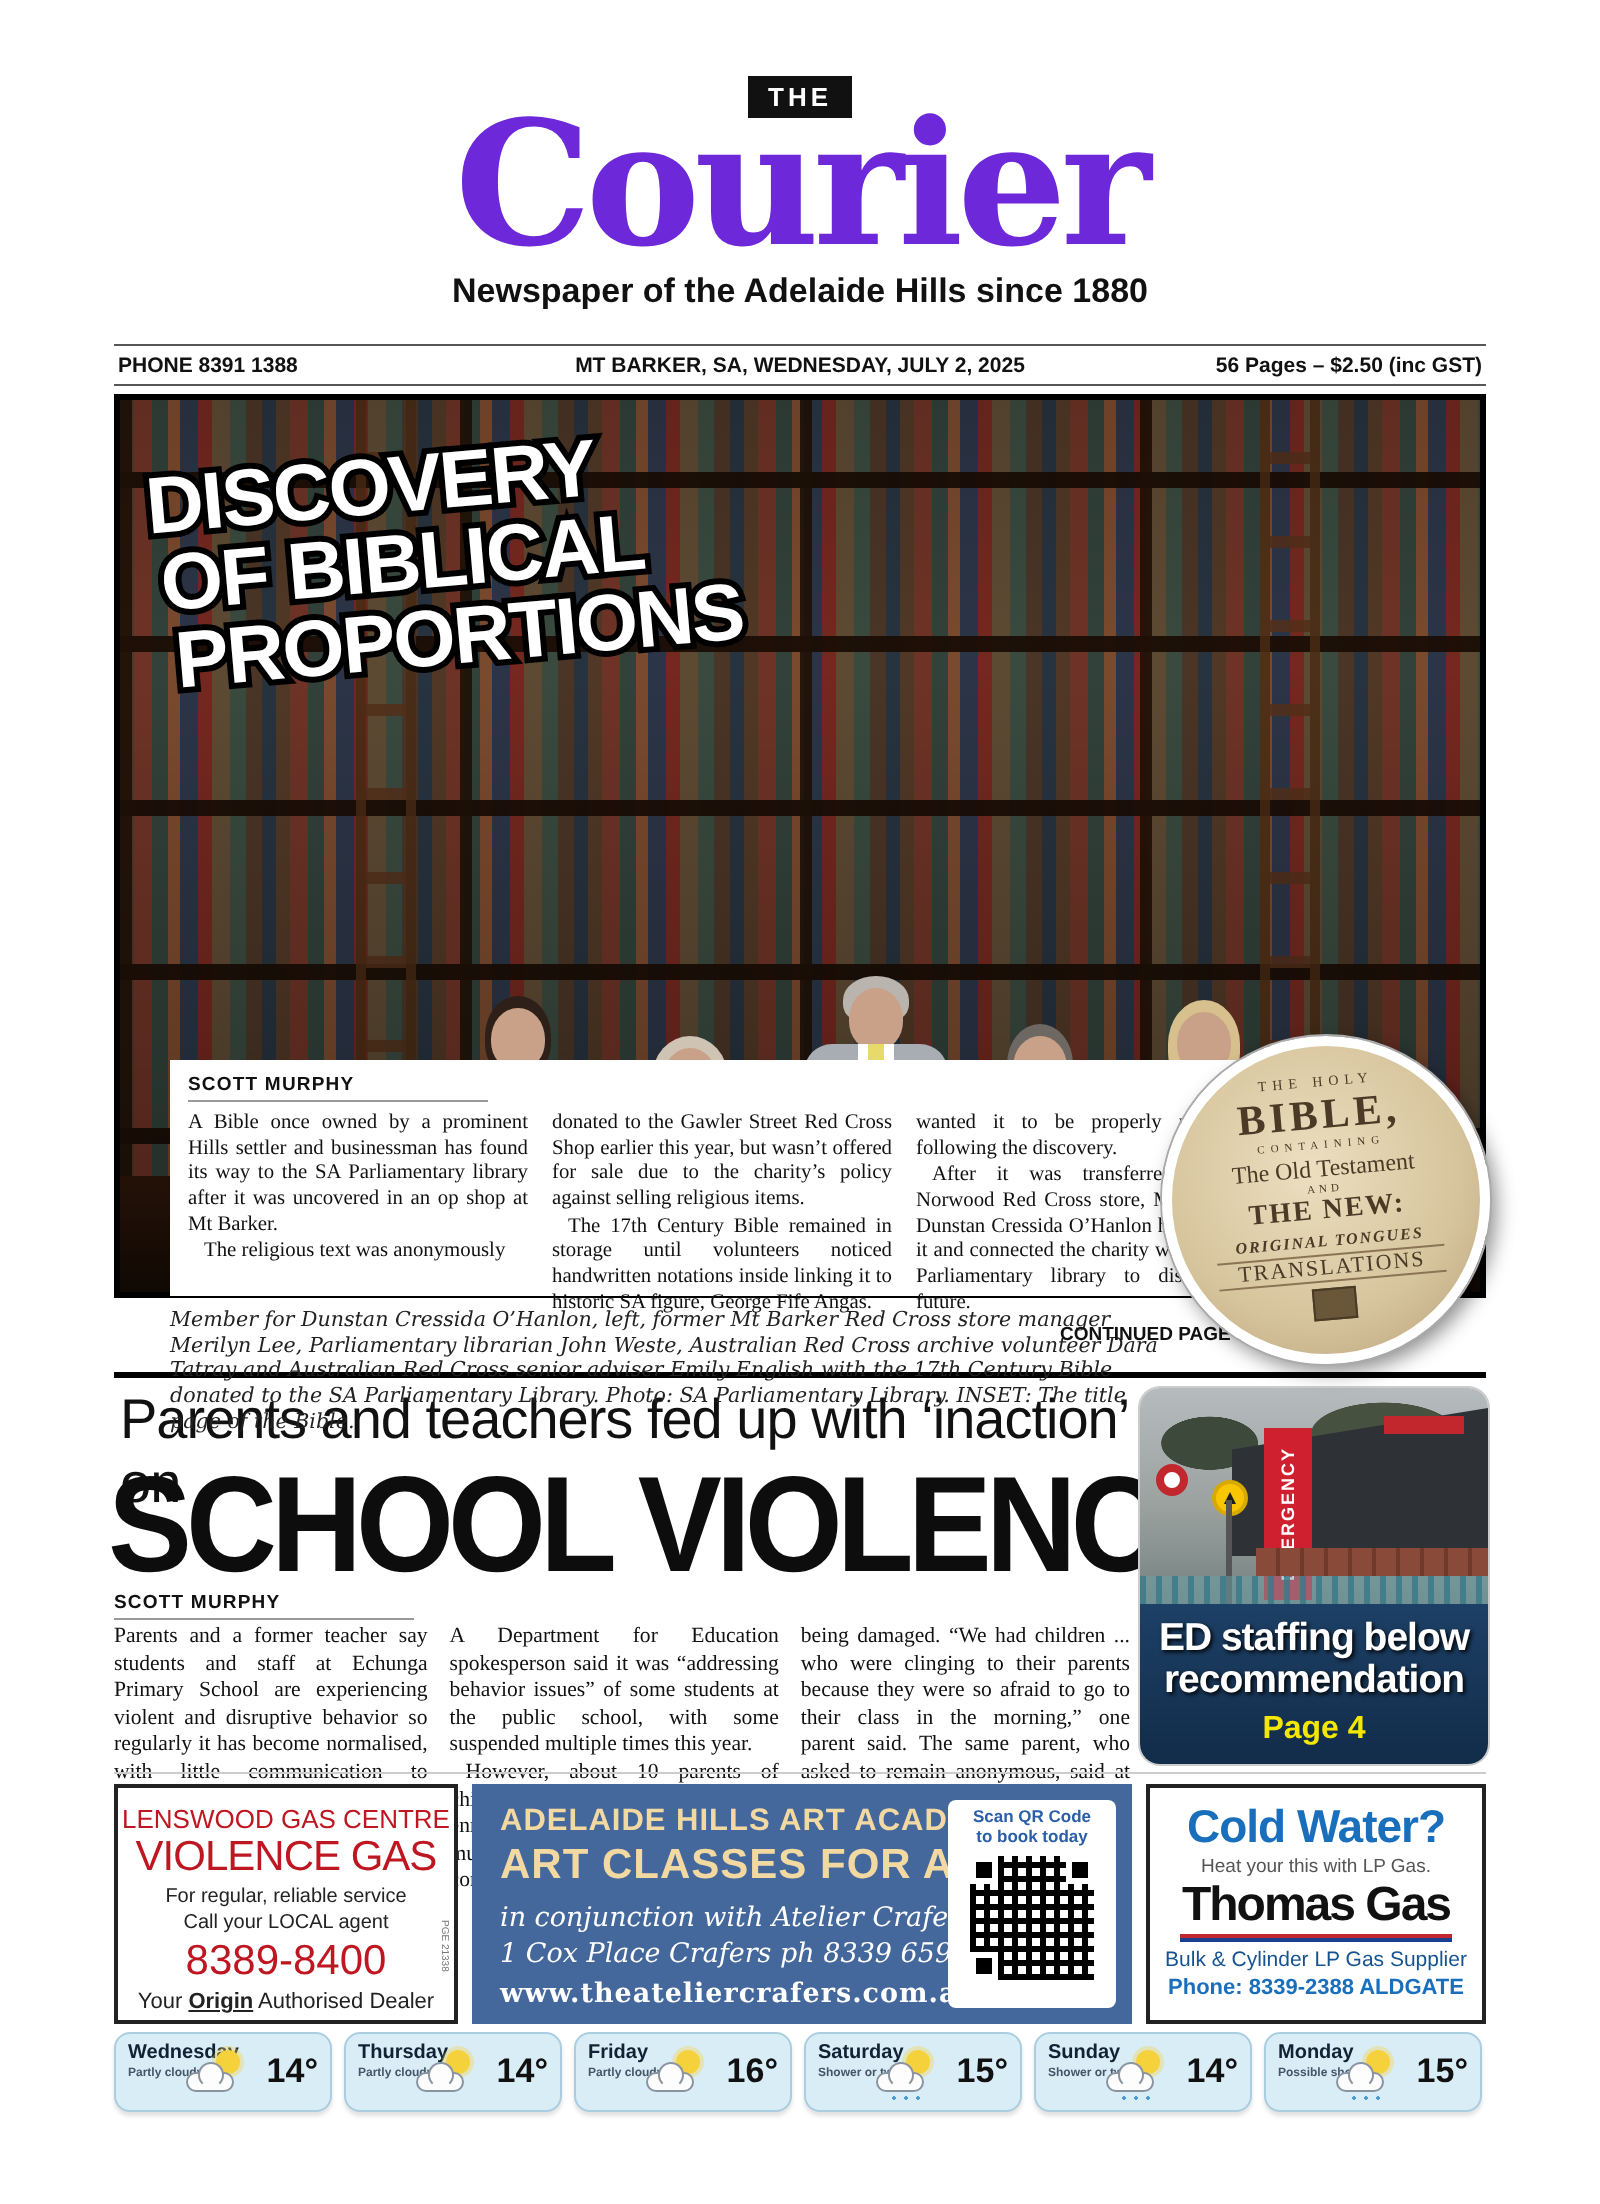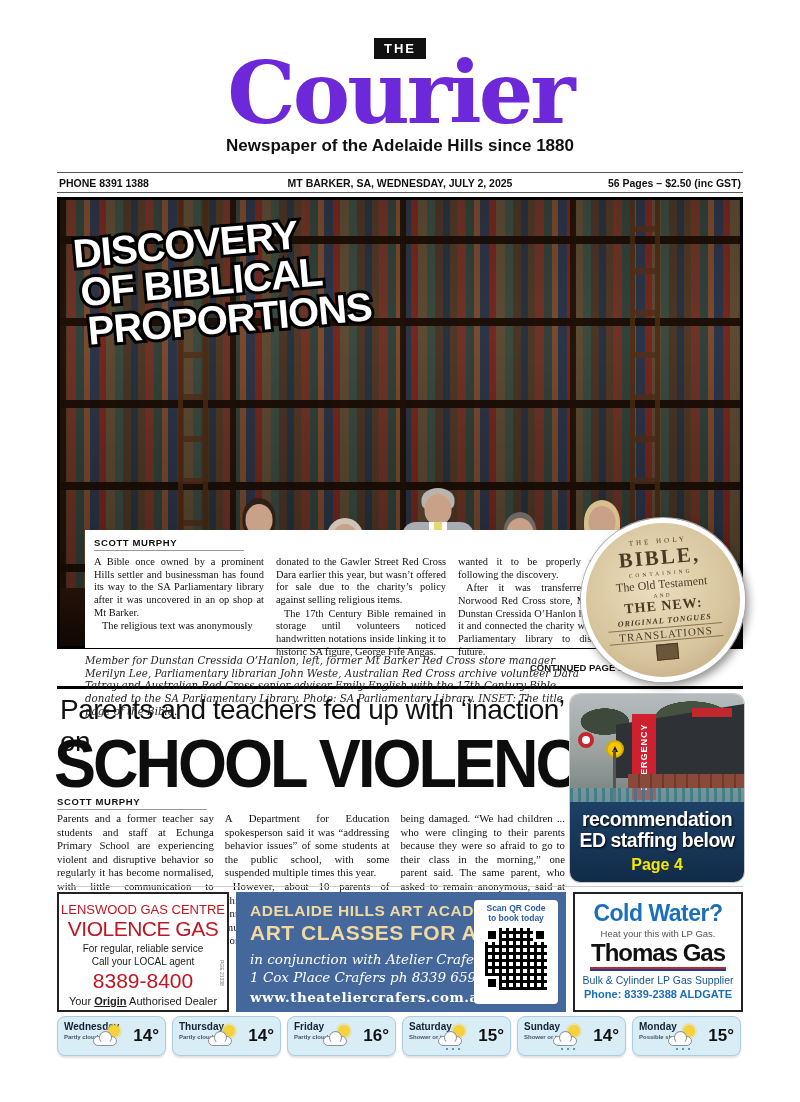--- a/index.html
+++ b/index.html
@@ -224,21 +224,21 @@
   </div>
 
   <div class="lead-box">
     <div class="byline">SCOTT MURPHY</div>
     <div class="lead-cols">
       <div class="lead-col">
         <p>A Bible once owned by a prominent Hills settler and businessman has found its way to the SA Parliamentary library after it was uncovered in an op shop at Mt Barker.</p>
         <p>The religious text was anonymously</p>
       </div>
       <div class="lead-col">
-        <p>donated to the Gawler Street Red Cross Dara earlier this year, but wasn’t offered for sale due to the charity’s policy against selling religious items.</p>
+        <p>donated to the Gawler Street Red Cross Shop earlier this year, but wasn’t offered for sale due to the charity’s policy against selling religious items.</p>
         <p>The 17th Century Bible remained in storage until volunteers noticed handwritten notations inside linking it to historic SA figure, George Fife Angas.</p>
       </div>
       <div class="lead-col">
         <p>wanted it to be properly protected following the discovery.</p>
         <p>After it was transferred to the Norwood Red Cross store, Member for Dunstan Cressida O’Hanlon heard about it and connected the charity with the SA Parliamentary library to discuss its future.</p>
         <div class="continued">CONTINUED PAGE 11</div>
       </div>
     </div>
   </div>
 
@@ -286,22 +286,22 @@
           <span>EMERGENCY</span>
         </div>
       <div class="sign-red"></div>
       <div class="sign-yellow"></div>
       <div class="sign-pole"></div>
       <div class="brick"></div>
       <div class="fence"></div>
     </div>
     <div class="promo-bottom"></div>
     <div class="promo-title">
+      <div>ED staffing below</div>
       <div>recommendation</div>
-      <div>ED staffing below</div>
     </div>
     <div class="promo-page">Page 4</div>
   </div>
 
   <div class="grey-rule"></div>
 
   <div class="ad-lenswood">
     <div class="lg1 lg-red">LENSWOOD GAS CENTRE</div>
     <div class="lg2 lg-red">VIOLENCE GAS</div>
     <div class="lg3">For regular, reliable service</div>

